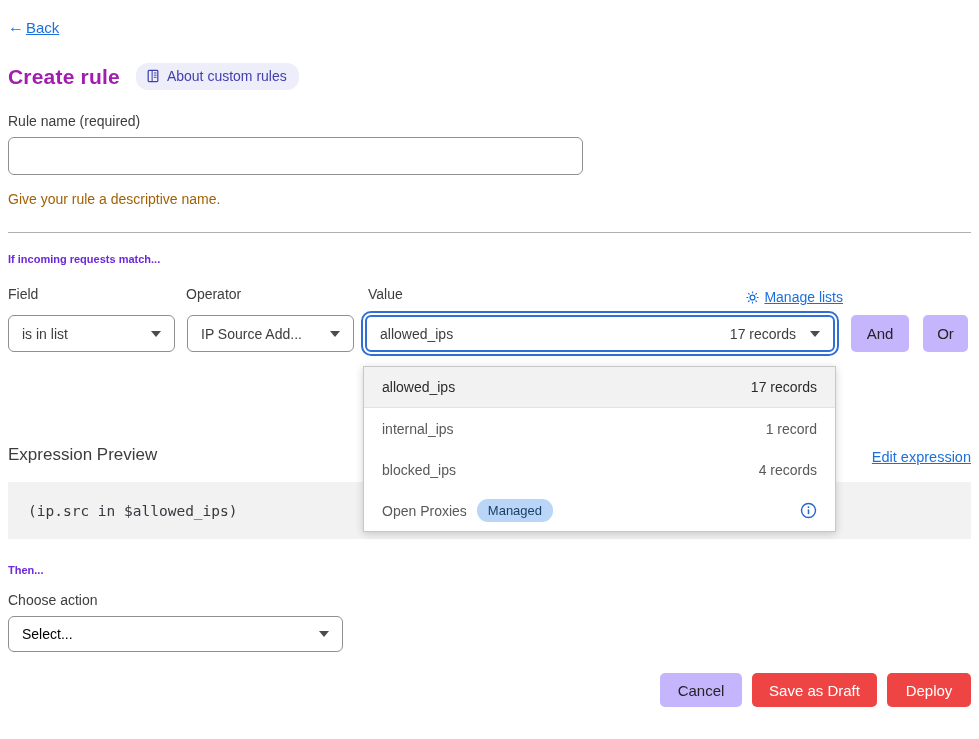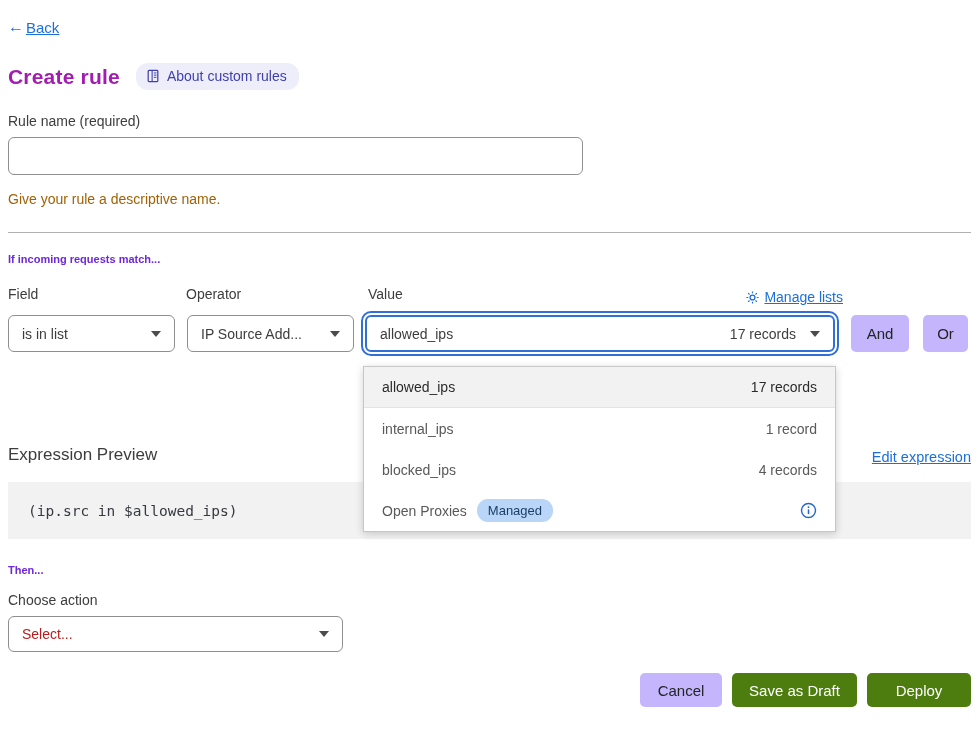--- a/index.html
+++ b/index.html
@@ -83,28 +83,28 @@
   .expr-label-row { display:flex; justify-content:space-between; align-items:flex-end; margin-top:93px; }
   .expr-label { font-size:17px; color:#3d3d3d; }
   .edit-expr-link { color:#1b6fdd; font-size:14.5px; text-decoration:underline; cursor:pointer;text-align:center; }
   .expr-box { margin-top:17px; background:#f2f2f2; height:57px; display:flex; align-items:center; padding:0 20px; }
   .expr-code { font-family:"DejaVu Sans Mono","Liberation Mono",monospace; font-size:14.5px; color:#36393f; }
 
   
   .then-heading { margin-top:25px; }
   .action-label { margin-top:16px; }
   .sel-action { width:335px; height:36px; margin-top:3px; }
-  .sel-action .placeholder { color:#b91c1c; }
+  .sel-action .placeholder { color:#000000; }
 
   
   .footer-row { display:flex; justify-content:flex-end; align-items:center; margin-top:21px; gap:10px; }
   .btn-cancel { width:82px; height:34px; }
-  .btn-blue { background:#4d7c0f; color:#fff; height:34px; }
+  .btn-blue { background:#ef4444; color:#fff; height:34px; }
   .btn-save { width:125px; }
-  .btn-deploy { width:104px; }
+  .btn-deploy { width:84px; }
 
   .icon-svg { display:block; }
 </style>
 </head>
 <body>
 
 <div class="page">
 
   
   <div class="back-row">

